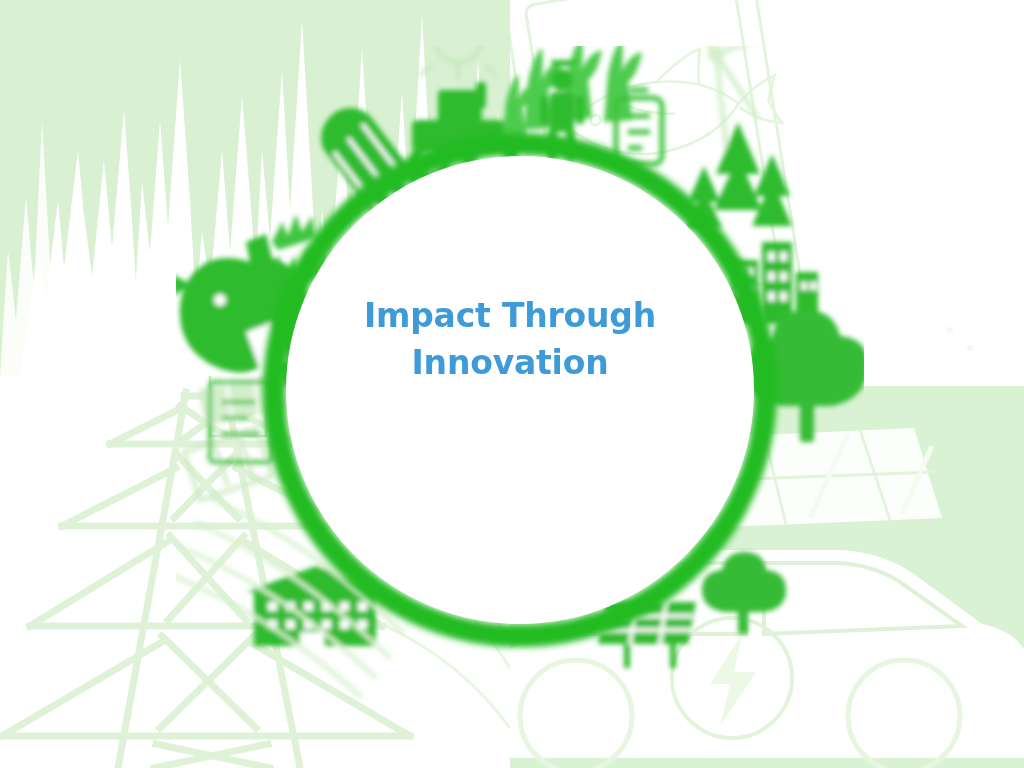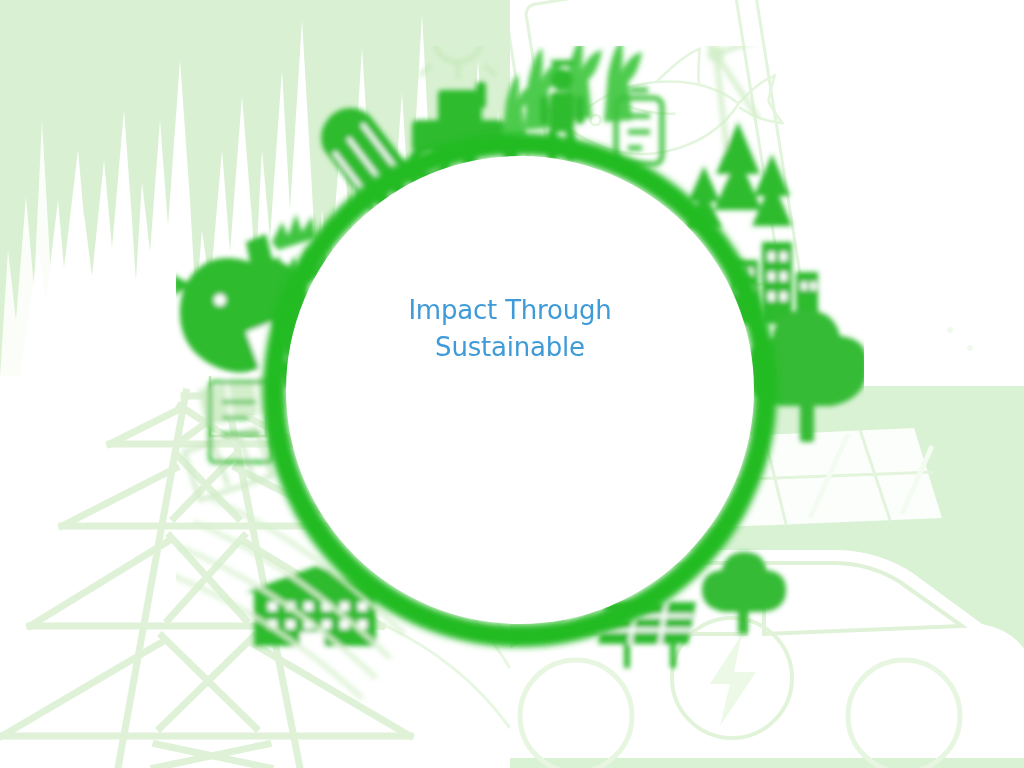--- a/index.html
+++ b/index.html
@@ -55,22 +55,22 @@
 
   
   #headline {
     position: absolute;
     left: 300px;
     top: 292px;
     width: 420px;
     text-align: center;
     color: #3f9bd8;
     font-family: "DejaVu Sans", sans-serif;
-    font-size: 26px;
-    font-weight: 400;
+    font-size: 33px;
+    font-weight: 700;
     line-height: 1.43;
     letter-spacing: -0.2px;
     user-select: none;
   }
   #headline .ln { display: block; white-space: nowrap; }
 </style>
 </head>
 <body>
 
 <div id="poster">
@@ -420,16 +420,16 @@
       <g filter="url(#softer)">
         <circle cx="344" cy="344" r="246" fill="none" stroke="#22bb22" stroke-width="22"></circle>
       </g>
 
       <circle cx="344" cy="344" r="234" fill="#ffffff"></circle>
     </svg>
   </div>
 
   <div id="headline">
     <span class="ln">Impact Through</span>
-    <span class="ln">Sustainable</span>
+    <span class="ln">Innovation</span>
   </div>
 
 </div>
 
 </body></html>

